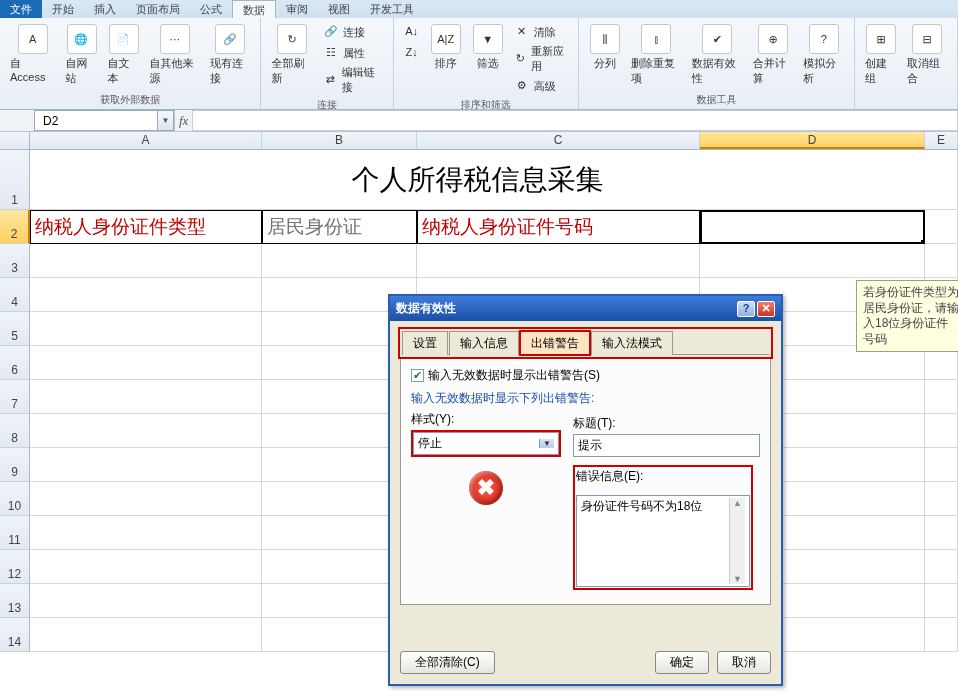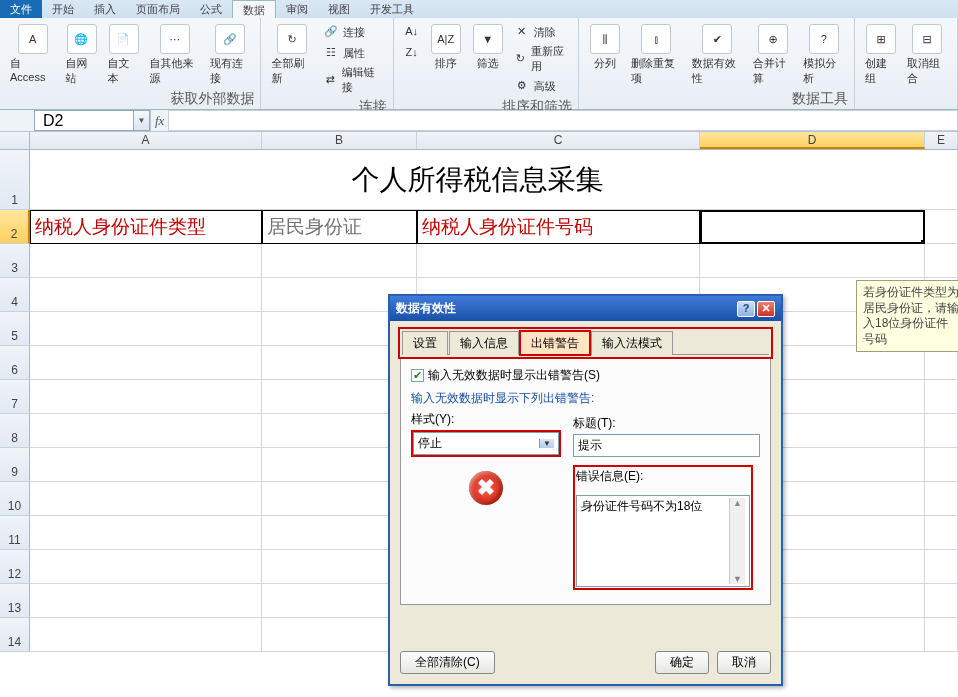--- a/index.html
+++ b/index.html
@@ -8,32 +8,32 @@
     
     .ribbon-tabs { display: flex; background: linear-gradient(#dae8f5,#cfe0f0); height: 18px; font-size: 11px; }
     .ribbon-tabs .tab { padding: 2px 10px; color: #444; }
     .ribbon-tabs .tab.active { background: #1a6bb5; color: #fff; }
     .ribbon-tabs .tab.selected { background: #f5f7fa; border: 1px solid #9bb; border-bottom: none; }
     
     
     .ribbon { background: linear-gradient(#f5f8fb,#e8eef5); border-bottom: 1px solid #9bb; height: 92px; display: flex; }
     .ribbon-group { border-right: 1px solid #c3d2e2; padding: 4px 6px 2px; display: flex; flex-direction: column; justify-content: space-between; }
     .ribbon-group .items { display: flex; align-items: flex-start; gap: 2px; }
-    .ribbon-group .label { text-align: right; font-size: 14px; color: #5a5a5a; padding-top: 2px; }
+    .ribbon-group .label { text-align: center; font-size: 10px; color: #5a5a5a; padding-top: 2px; }
     .rbtn { display: flex; flex-direction: column; align-items: center; font-size: 11px; color: #333; padding: 2px 4px; min-width: 40px; }
     .rbtn .ico { width: 30px; height: 30px; background: #fff; border: 1px solid #c0c8d0; border-radius: 3px; display: flex; align-items: center; justify-content: center; margin-bottom: 2px; }
     .rbtn.small { flex-direction: row; min-width: auto; gap: 4px; padding: 1px 4px; }
     .rbtn.small .ico { width: 16px; height: 16px; border: none; background: none; }
     .stackv { display: flex; flex-direction: column; gap: 1px; }
     
     
     .fx-row { display: flex; border-bottom: 1px solid #b6c4d4; height: 22px; background: #eef3f8; align-items: stretch; }
     .namebox-wrap { display: flex; border-right: 1px solid #b6c4d4; }
     .namebox-pad { width: 34px; }
-    .namebox { width: 100px; background: #fff; border: 1px solid #9ab; font-size: 16px; padding: 1px 8px; display: flex; align-items: center; }
+    .namebox { width: 124px; background: #fff; border: 1px solid #9ab; font-size: 12px; padding: 1px 8px; display: flex; align-items: center; }
     .namebox-dd { width: 16px; background: linear-gradient(#f5f8fb,#dbe6f2); border: 1px solid #9ab; border-left: none; display: flex; align-items: center; justify-content: center; font-size: 8px; color: #555; }
     .fx-btns { display: flex; align-items: center; padding: 0 4px; gap: 4px; font-size: 12px; color: #888; }
     .fxicon { font-style: italic; font-family: Georgia, serif; font-size: 13px; color: #555; }
     .formula-input { flex: 1; background: #fff; border: 1px solid #ccd; font-size: 12px; padding: 1px 4px; }
     
     
     .grid-area { position: relative; }
     .col-headers { display: flex; background: linear-gradient(#f0f4f9,#e2e9f2); border-bottom: 1px solid #aab8c8; height: 18px; font-size: 12px; }
     .corner { width: 30px; border-right: 1px solid #aab8c8; background: linear-gradient(#f0f4f9,#e2e9f2); }
     .col-h { border-right: 1px solid #c7d2e0; text-align: center; color: #444; line-height: 17px; }

